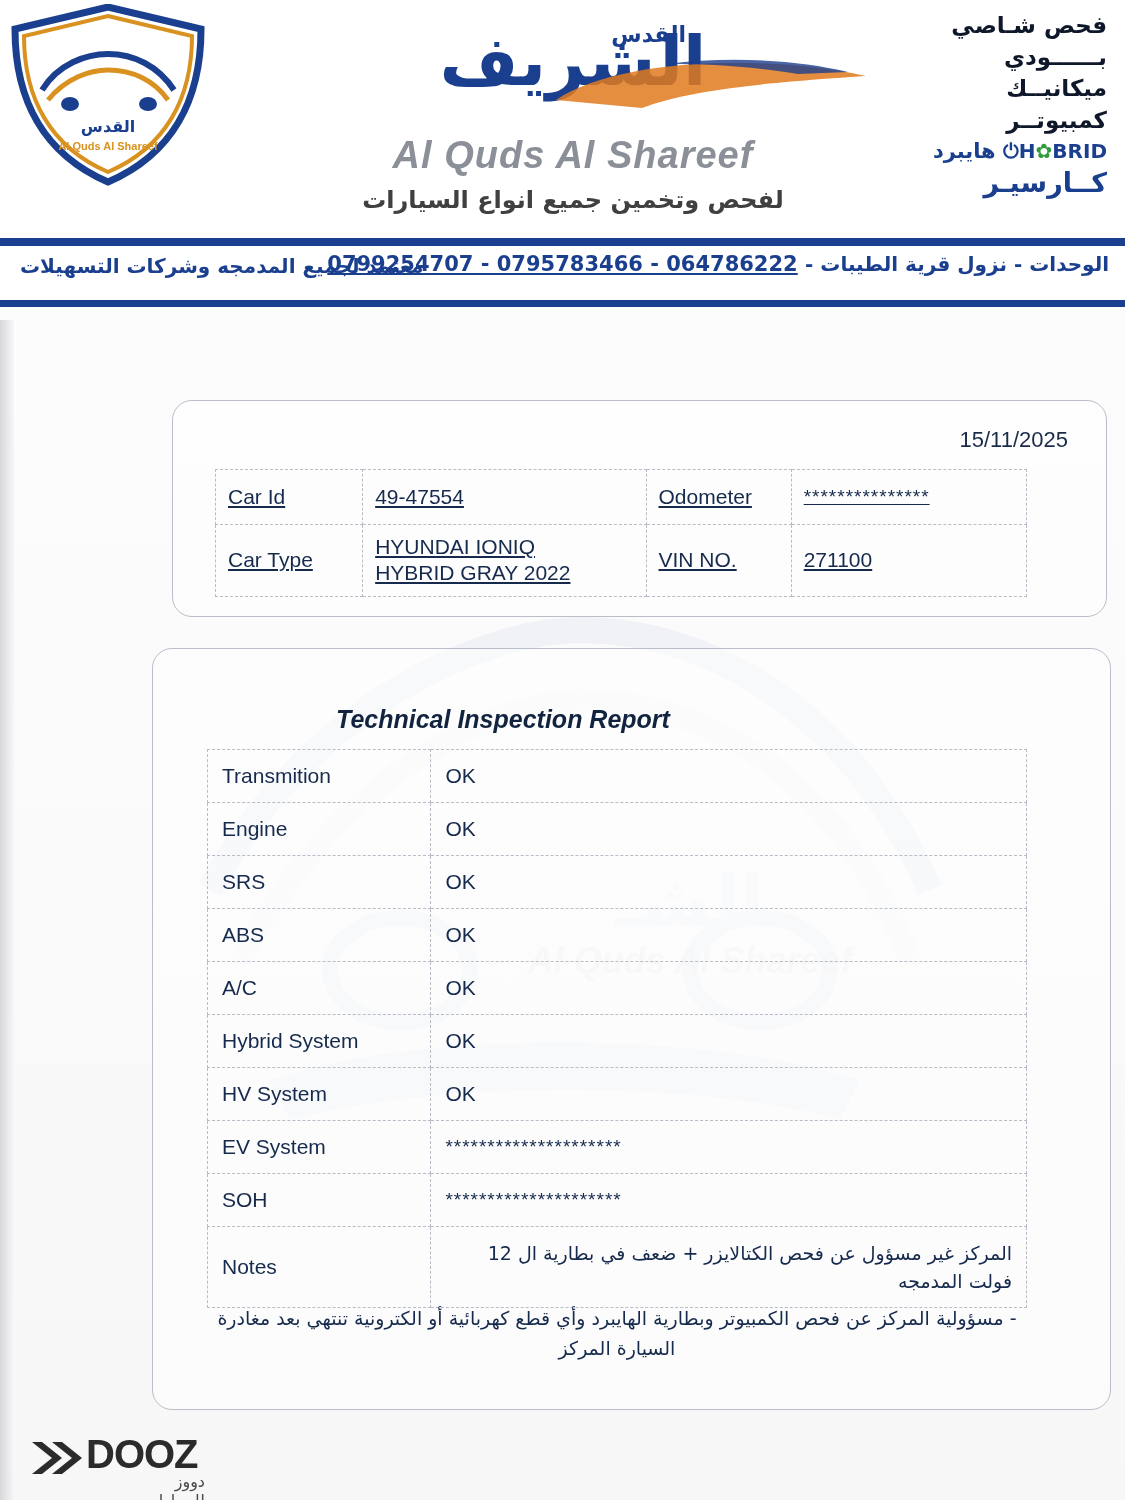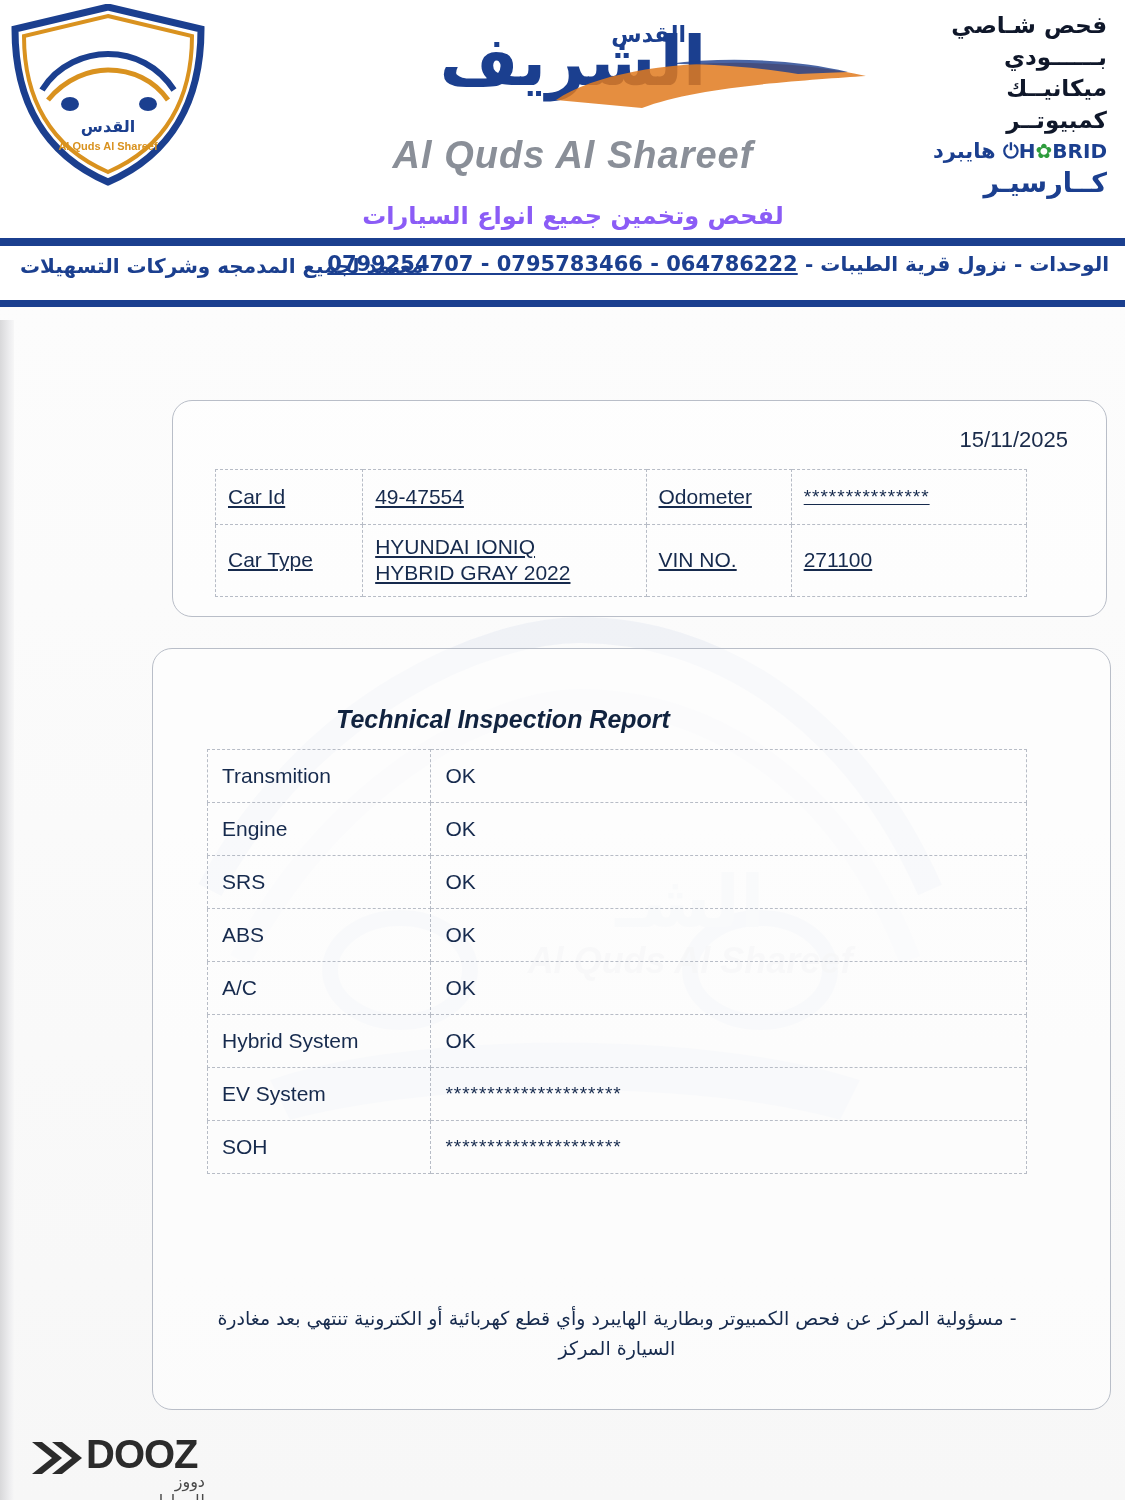--- a/index.html
+++ b/index.html
@@ -102,25 +102,25 @@
     width: 650px;
     font-size: 38px;
     font-style: italic;
     font-weight: bold;
     color: #8a8f98;
     font-family: "Liberation Sans", sans-serif;
     letter-spacing: 1px;
   }
   .brand-sub {
     position: absolute;
-    left: 0; top: 196px;
+    left: 0; top: 180px;
     width: 650px;
     font-size: 24px;
     font-weight: bold;
-    color: #8b5cf6;
+    color: #404040;
     direction: rtl;
     font-family: "DejaVu Sans", sans-serif;
   }
 
   
   .services {
     position: absolute;
     right: 18px; top: 10px;
     width: 200px;
     text-align: right;
@@ -457,26 +457,34 @@
         </tr>
         <tr>
           <td class="k">A/C</td>
           <td class="v">OK</td>
         </tr>
         <tr>
           <td class="k">Hybrid System</td>
           <td class="v">OK</td>
         </tr>
         <tr>
+          <td class="k">HV System</td>
+          <td class="v">OK</td>
+        </tr>
+        <tr>
           <td class="k">EV System</td>
           <td class="v stars">*********************</td>
         </tr>
         <tr>
           <td class="k">SOH</td>
           <td class="v stars">*********************</td>
+        </tr>
+        <tr>
+          <td class="k notes-k">Notes</td>
+          <td class="v notes-v">المركز غير مسؤول عن فحص الكتالايزر + ضعف في بطارية ال 12 فولت المدمجه</td>
         </tr>
       </tbody>
     </table>
 
     <div class="rep-footer">- مسؤولية المركز عن فحص الكمبيوتر وبطارية الهايبرد وأي قطع كهربائية أو الكترونية تنتهي بعد مغادرة السيارة المركز</div>
   </div>
 
   <div class="dooz">
     <svg class="dooz-chev" width="56" height="40" viewBox="0 0 56 40">
       <path d="M2 4 L22 20 L2 36 L12 36 L32 20 L12 4 Z" fill="#2b2b2b"></path>

